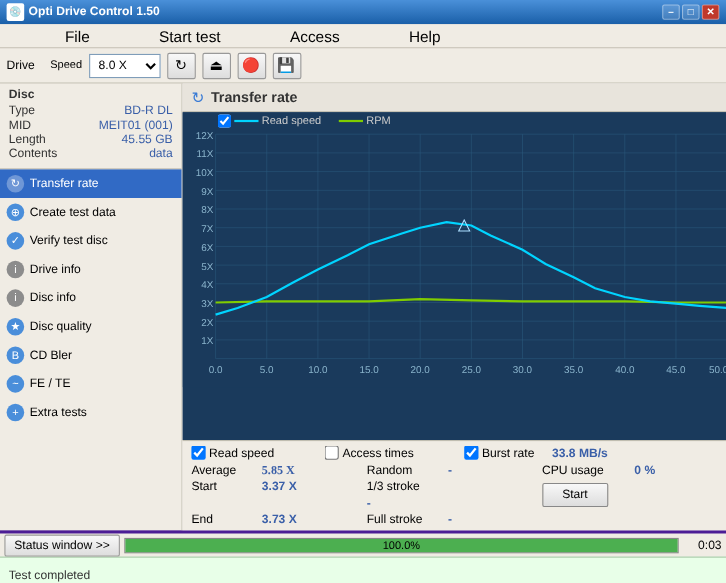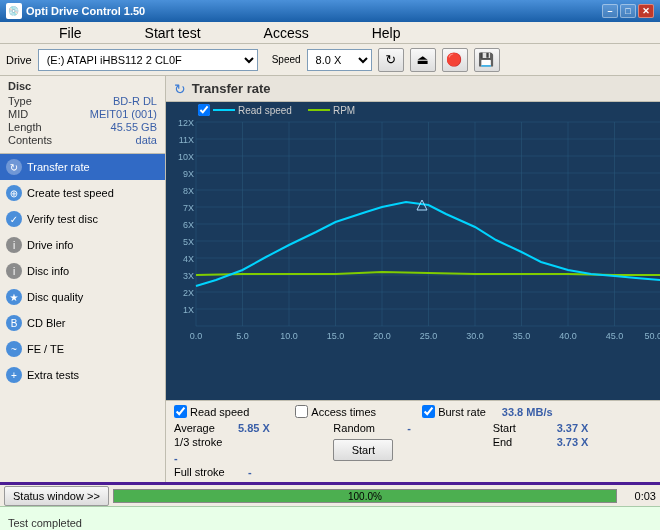--- a/index.html
+++ b/index.html
@@ -72,23 +72,20 @@
 
 <div class="menubar">
   <span class="menu-item">File</span>
   <span class="menu-item">Start test</span>
   <span class="menu-item">Access</span>
   <span class="menu-item">Help</span>
 </div>
 
 <div class="drivebar">
   <span class="drive-label">Drive</span>
-  <select class="drive-select">
-    <option>(E:)  ATAPI iHBS112  2 CL0F</option>
-  </select>
   <span class="speed-label">Speed</span>
   <select class="speed-select">
     <option>8.0 X</option>
   </select>
   <button class="toolbar-btn">↻</button>
   <button class="toolbar-btn">⏏</button>
   <button class="toolbar-btn">🔴</button>
   <button class="toolbar-btn">💾</button>
 </div>
 
@@ -114,21 +111,21 @@
         <span class="disc-val">data</span>
       </div>
     </div>
 
     <div class="nav-item active">
       <span class="nav-icon blue">↻</span>
       <span>Transfer rate</span>
     </div>
     <div class="nav-item">
       <span class="nav-icon blue">⊕</span>
-      <span>Create test speed</span>
+      <span>Create test data</span>
     </div>
     <div class="nav-item">
       <span class="nav-icon blue">✓</span>
       <span>Verify test disc</span>
     </div>
     <div class="nav-item">
       <span class="nav-icon gray">i</span>
       <span>Drive info</span>
     </div>
     <div class="nav-item">
@@ -260,25 +257,29 @@
           <input type="checkbox" checked="" style="margin: 0px;">
           <span>Burst rate</span>
         </label>
         <span style="color:#3a5fa8;font-weight:bold;text-align:right;">33.8 MB/s</span>
       </div>
 
       <div style="display:grid;grid-template-columns:1fr 1fr 1fr;font-size:11px;gap:2px 0;">
 
         <div style="display:flex;gap:4px;">
           <span style="width:60px;">Average</span>
-          <span style="color:#3a5fa8;font-weight:bold;">5.85 X</span>
+          <span style="color:#3a5fa8;font-weight:bold;font-family:Liberation Serif, serif;">5.85 X</span>
         </div>
         <div style="display:flex;gap:4px;">
           <span style="width:70px;">Random</span>
           <span style="color:#3a5fa8;font-weight:bold;">-</span>
+        </div>
+        <div style="display:flex;gap:4px;align-items:center;">
+          <span style="width:80px;">CPU usage</span>
+          <span style="color:#3a5fa8;font-weight:bold;">0 %</span>
         </div>
 
         <div style="display:flex;gap:4px;">
           <span style="width:60px;">Start</span>
           <span style="color:#3a5fa8;font-weight:bold;">3.37 X</span>
         </div>
         <div style="display:flex;gap:4px;flex-direction:column;">
           <span style="width:70px;">1/3 stroke</span>
           <span style="color:#3a5fa8;font-weight:bold;">-</span>
         </div>

